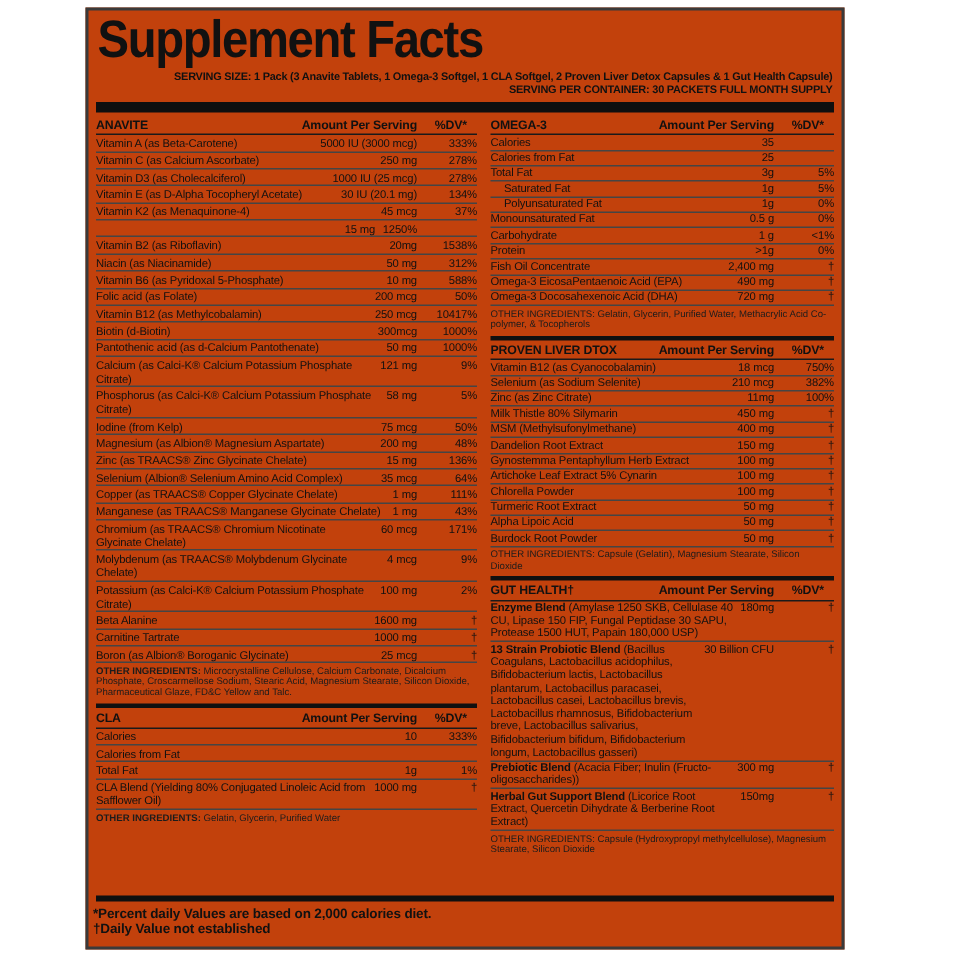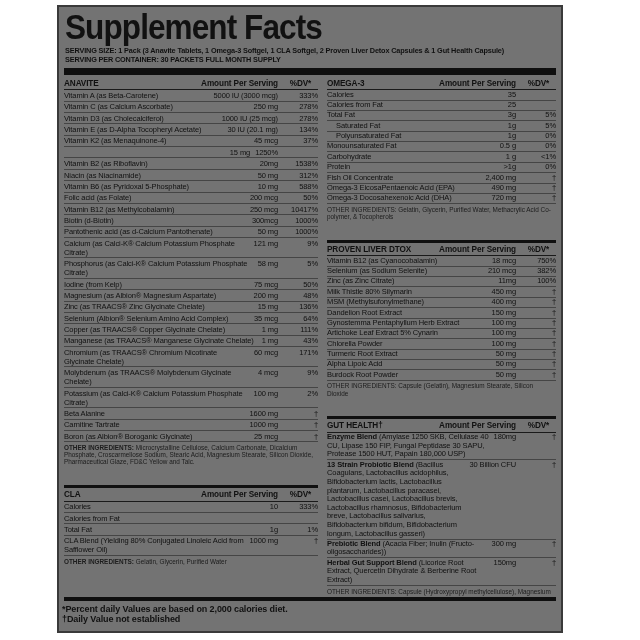--- a/index.html
+++ b/index.html
@@ -2,34 +2,34 @@
 <html><head>
 <meta charset="utf-8">
 <style>
   html,body { margin:0; padding:0; }
   body {
     width:640px; height:640px; background:#ffffff; position:relative;
     font-family:"Liberation Sans", sans-serif; color:#111;
   }
   .label {
     position:absolute; left:57px; top:5px; width:506px; height:628px;
-    border:2px solid #3a3a3a; background:#737373; box-sizing:border-box; overflow:hidden;
+    border:2px solid #3a3a3a; background:#c2410c; box-sizing:border-box; overflow:hidden;
   }
   .title {
     font-weight:bold; font-size:35px; line-height:37px; letter-spacing:-1px;
     margin:1px 0 2px 6px; transform:scaleX(0.9); transform-origin:left center; white-space:nowrap;
   }
   .serving {
     margin:0 6px; font-size:7.3px; font-weight:bold; line-height:8.8px;
-    letter-spacing:-0.15px; white-space:nowrap;
+    letter-spacing:-0.15px; white-space:nowrap;text-align:right;
   }
   .bar { margin:3px 5px 0 5px; height:7px; background:#0f0f0f; }
   .bar.bottom { height:4.5px; margin-top:1px; margin-bottom:2.5px; }
   .cols { display:flex; gap:9px; padding:2px 5px 0 5px; height:521px; box-sizing:border-box; overflow:hidden; }
-  .col { display:flex; flex-direction:column;gap:16px; }
+  .col { display:flex; flex-direction:column; }
   .col.left  { width:254px; flex:none; }
   .col.right { flex:1; min-width:0; }
   .section + .section { border-top:3.5px solid #101010; margin-top:1px; }
   .sec-header {
     display:grid; grid-template-columns:1fr auto 35px; column-gap:5px; align-items:end;
     font-weight:bold; font-size:8.2px; line-height:9.6px; padding:2px 0 1px;
     border-bottom:1.4px solid #1a1a1a; letter-spacing:-0.1px;
   }
   .amt-h, .dv-h { text-align:center; white-space:nowrap; }
   .row {

